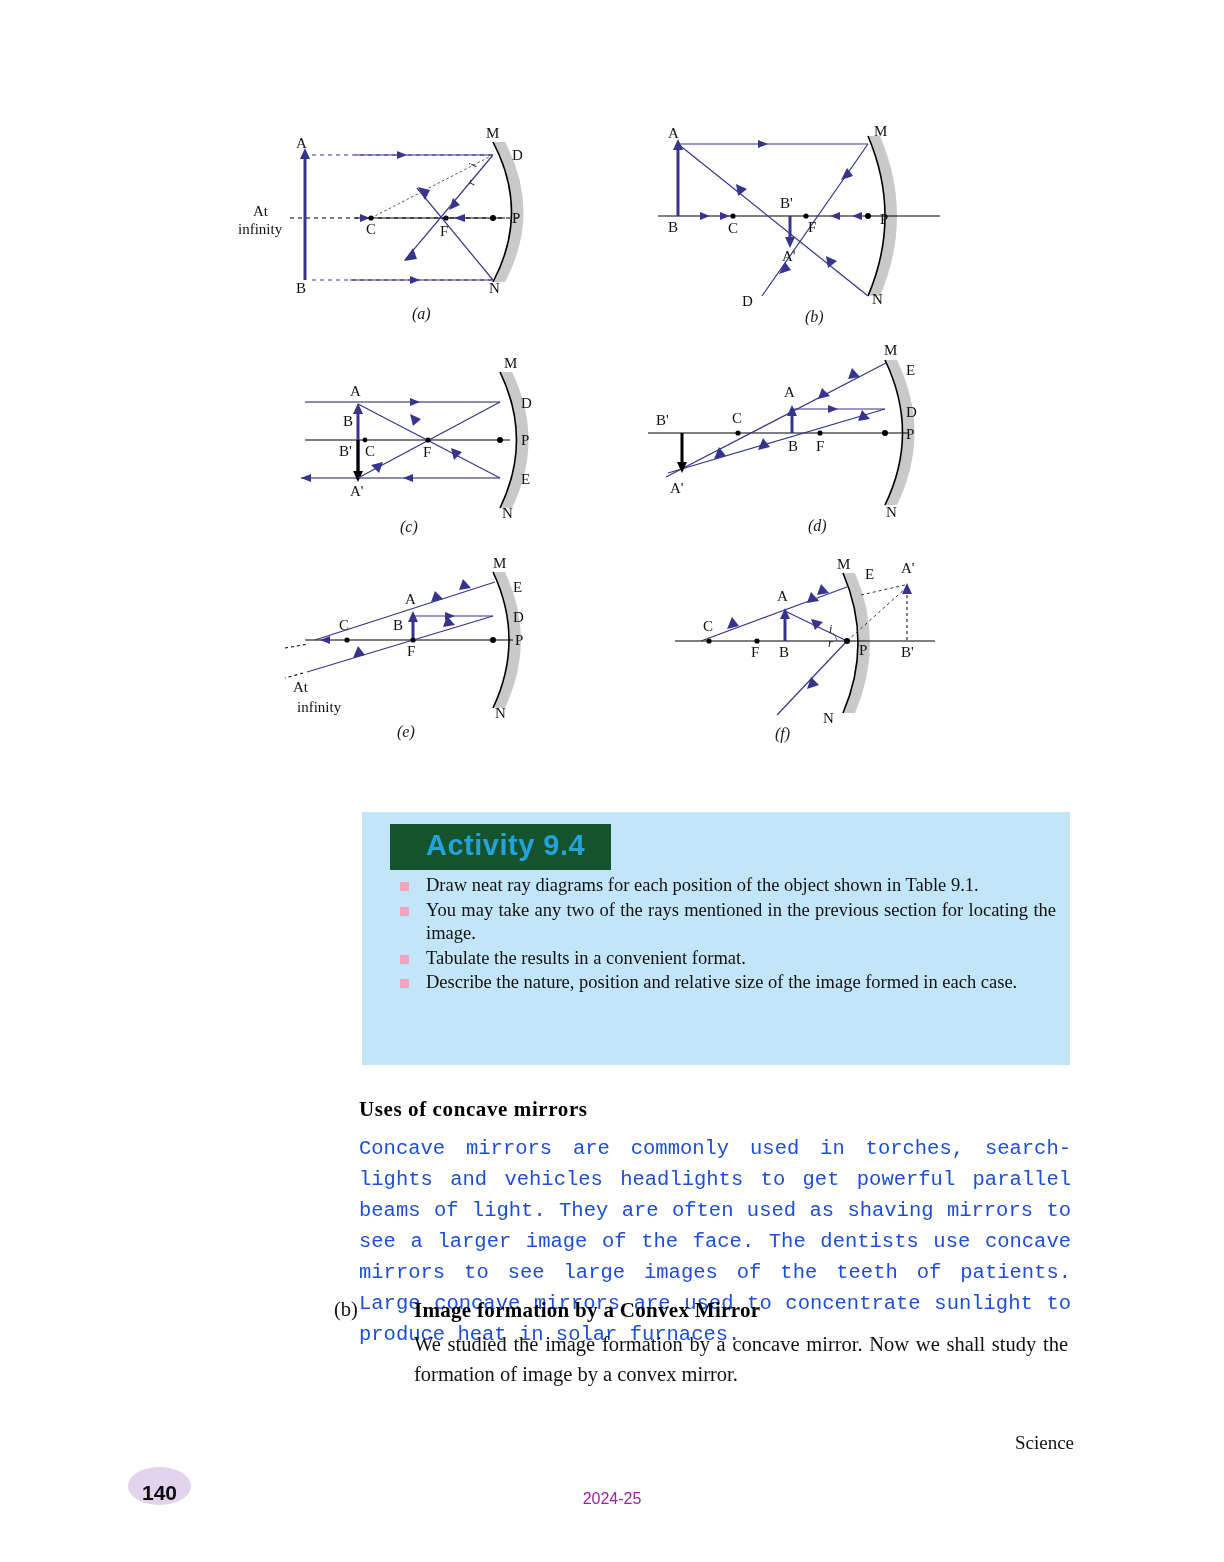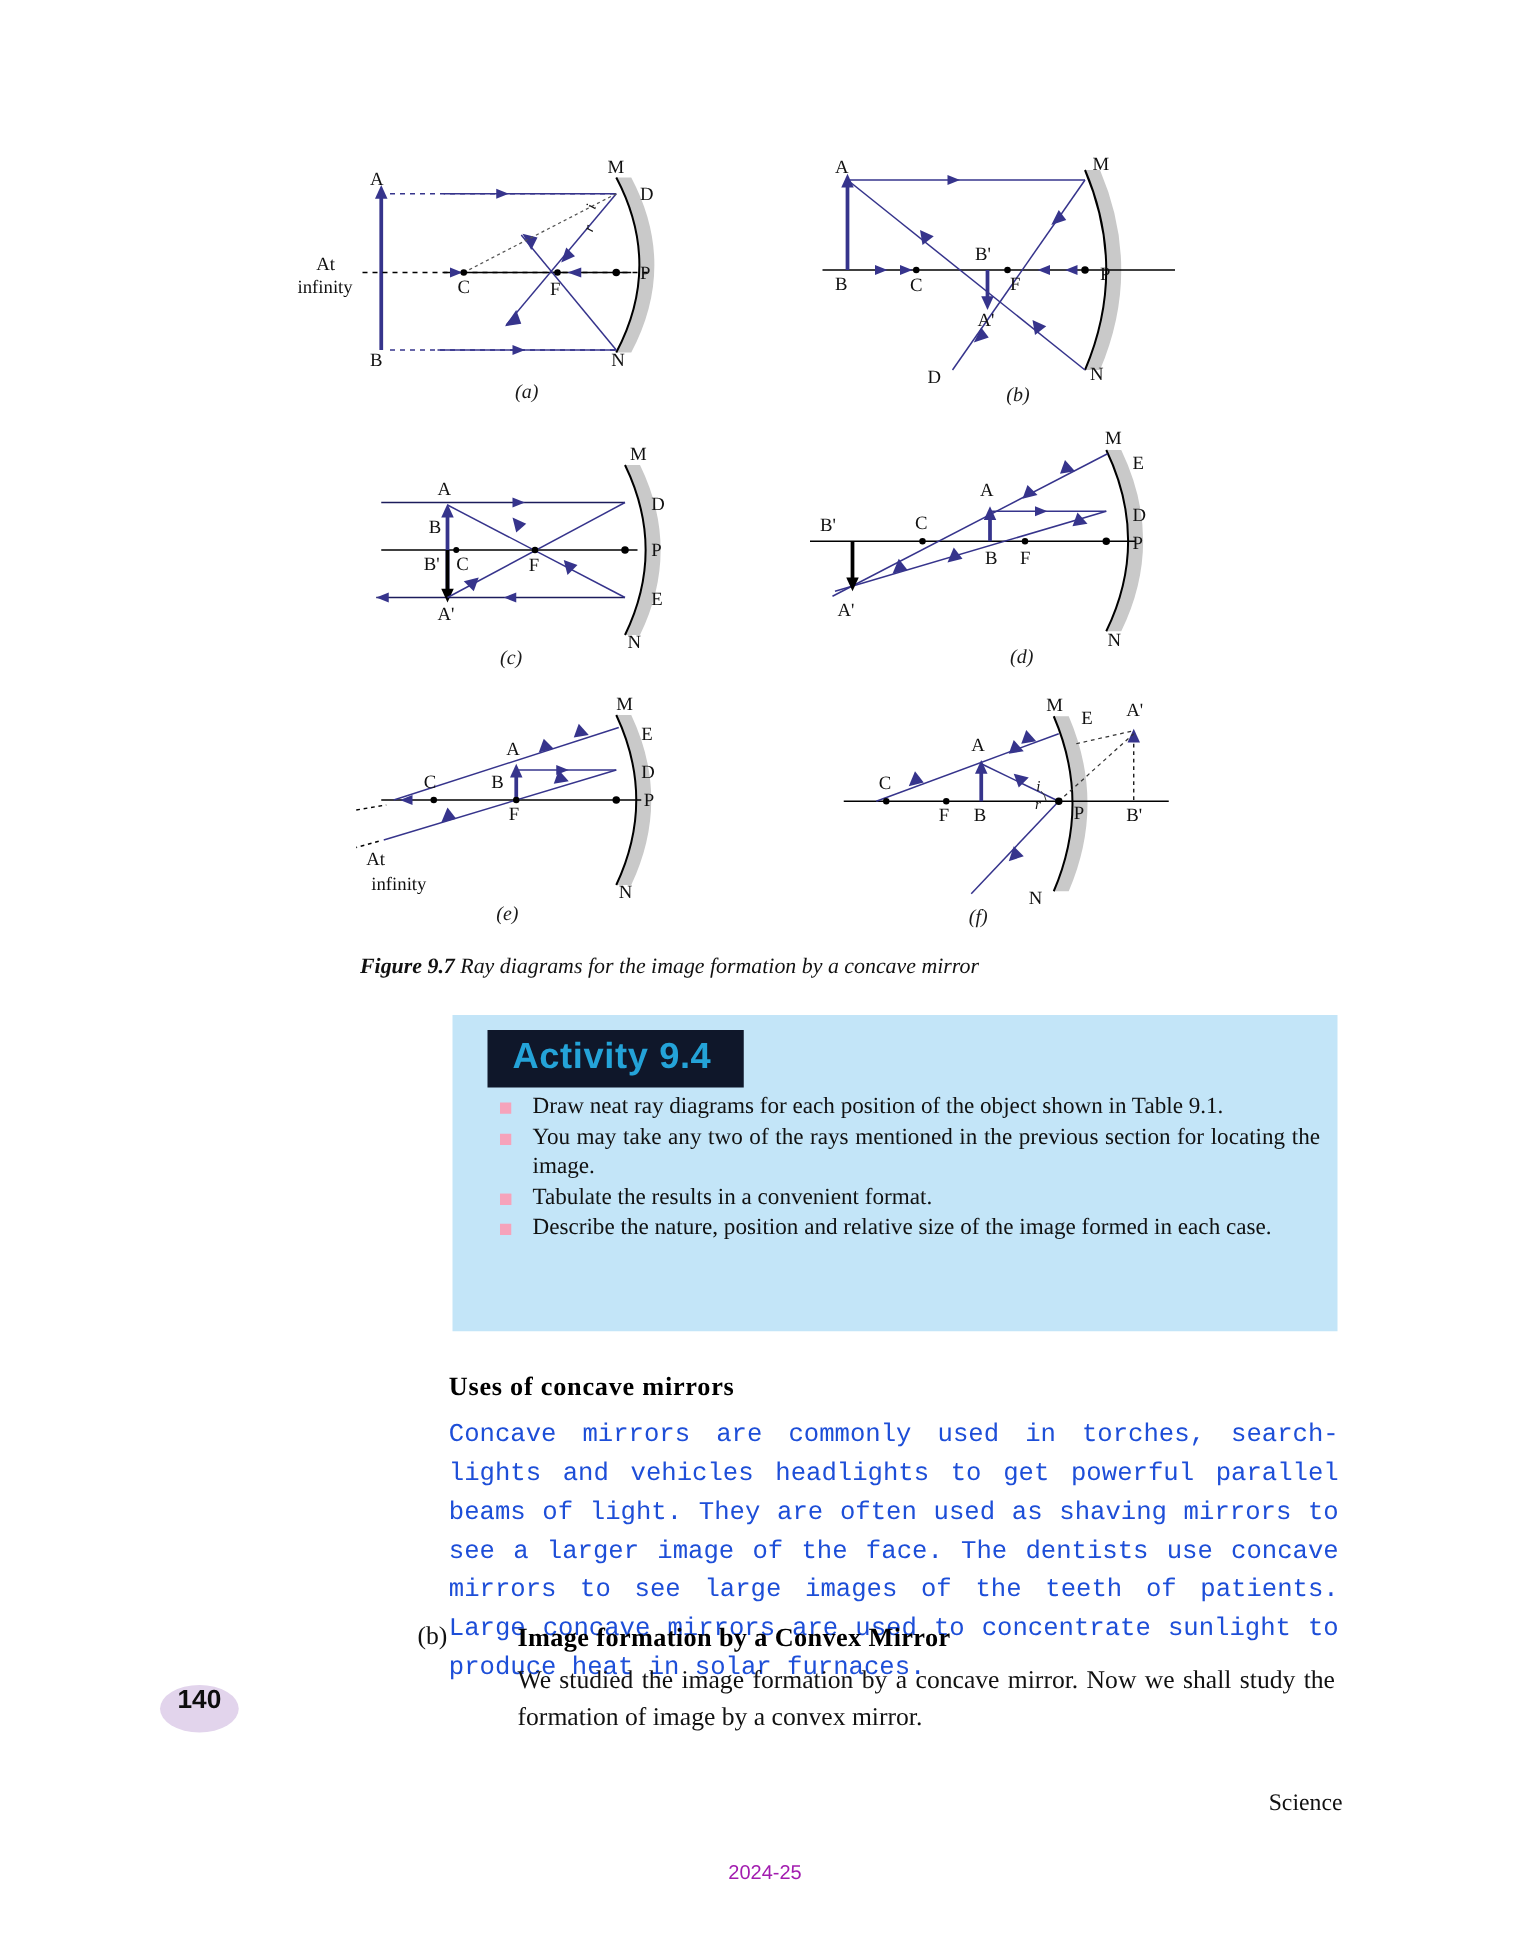--- a/index.html
+++ b/index.html
@@ -32,22 +32,22 @@
   }
   #figure-caption .cap-strong{font-weight:bold;font-style:italic;}
 
   
   #activity-box{
     position:absolute;left:362px;top:812px;width:708px;height:253px;
     background:#c3e5f8;
   }
   #activity-title-chip{
     position:absolute;left:28px;top:12px;
-    background:#0f172a;
-    padding:5px 26px 8px 20px;
+    background:#14532d;
+    padding:5px 26px 8px 36px;
   }
   #activity-title-chip span{
     font-family:"Liberation Sans", sans-serif;
     font-weight:bold;font-size:29px;letter-spacing:.5px;
     color:#24a3d8;
   }
   #activity-list{
     position:absolute;left:22px;top:62px;right:14px;
     list-style:none;margin:0;padding:0;
   }
@@ -91,24 +91,24 @@
   }
   #sec-b .sec-para{
     position:absolute;left:80px;top:31px;width:654px;
     font-family:"Liberation Serif", serif;
     font-size:20.5px;line-height:30px;color:#111;
     text-align:justify;
   }
 
   
   #page-badge{
-    position:absolute;left:128px;top:1348px;
+    position:absolute;left:128px;top:1467px;
     width:63px;height:38px;border-radius:50%;
     background:#e2d4ec;
-    display:flex;align-items:flex-start;justify-content:center;
+    display:flex;align-items:flex-end;justify-content:center;
   }
   #page-badge span{
     font-family:"Liberation Sans", sans-serif;
     font-weight:bold;font-size:21px;color:#0d0d0d;
   }
   #footer-subject{
     position:absolute;right:150px;top:1432px;
     font-family:"Liberation Serif", serif;
     font-size:19px;color:#111;text-align:center;
   }
@@ -414,23 +414,20 @@
         <text class="lbl" x="236" y="18">A'</text>
         <text class="lbl" x="236" y="102">B'</text>
         <text class="lbl-it" x="164" y="78">i</text>
         <text class="lbl-it" x="163" y="92">r</text>
       </svg>
       <div class="panel-label" style="left:110px;top:170px;">(f)</div>
     </div>
 
   </div>
 
-  <div id="figure-caption">
-    <span class="cap-strong">Figure 9.7</span><span> Ray diagrams for the image formation by a concave mirror</span>
-  </div>
 
   <div id="activity-box">
     <div id="activity-title-chip">
       <span>Activity  9.4</span>
     </div>
     <ul id="activity-list">
       <li>
         <span class="bullet"></span>
         <span>Draw neat ray diagrams for each position of the object shown in Table 9.1.</span>
       </li>

